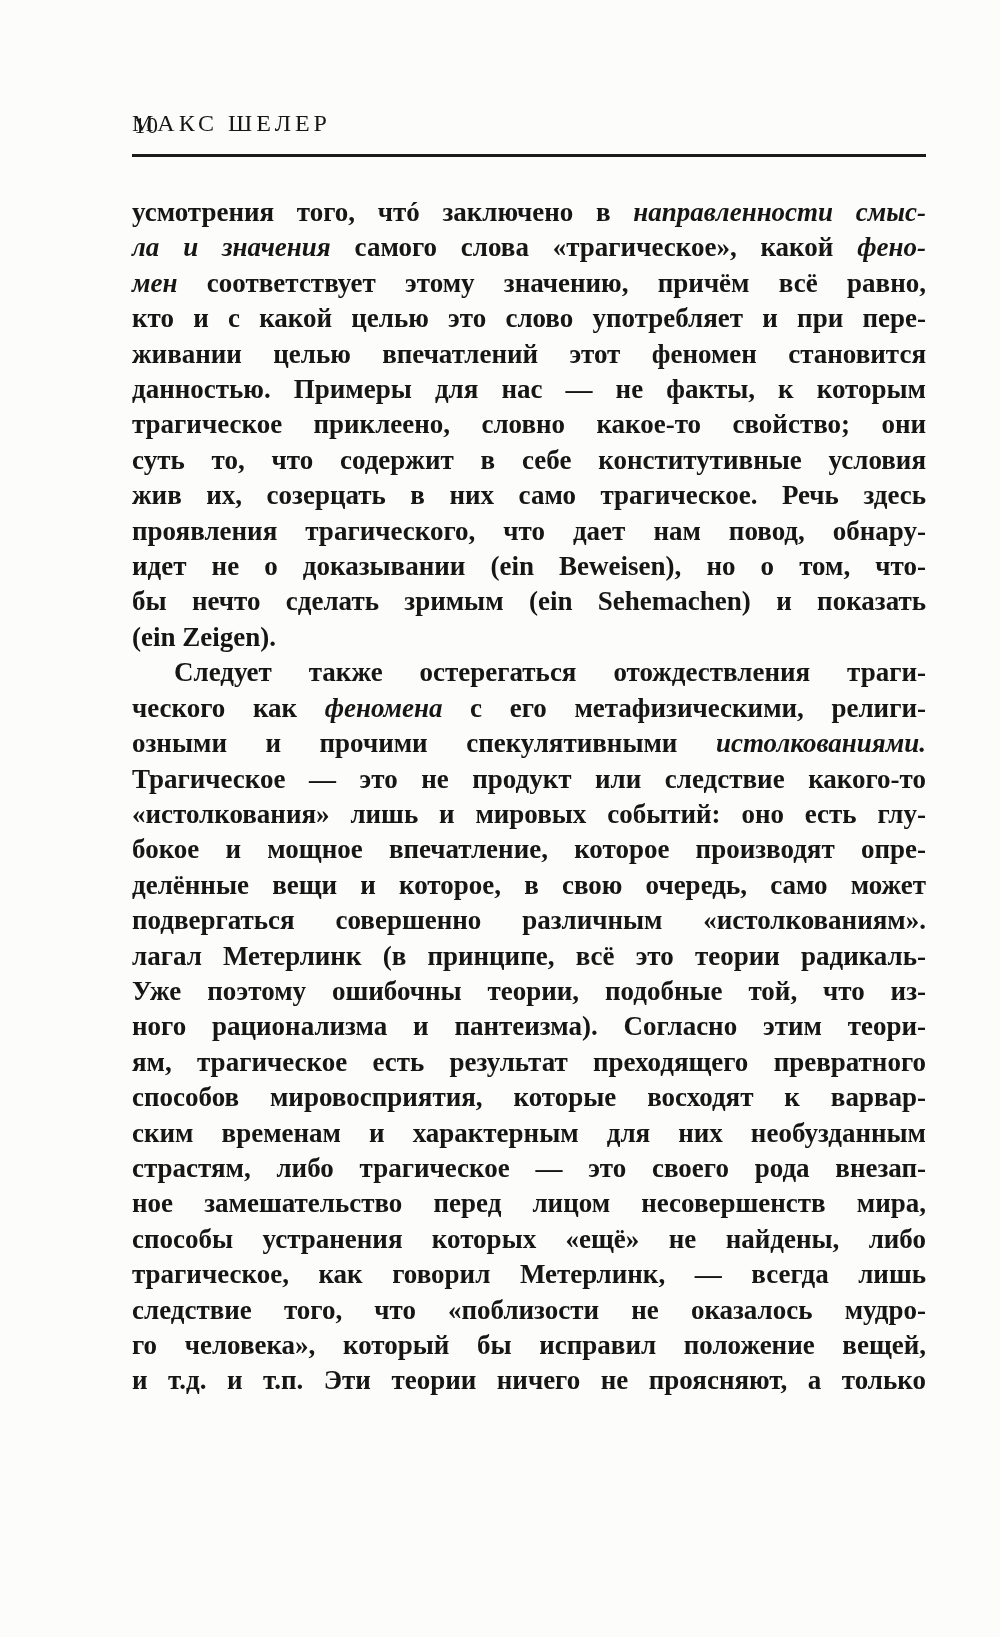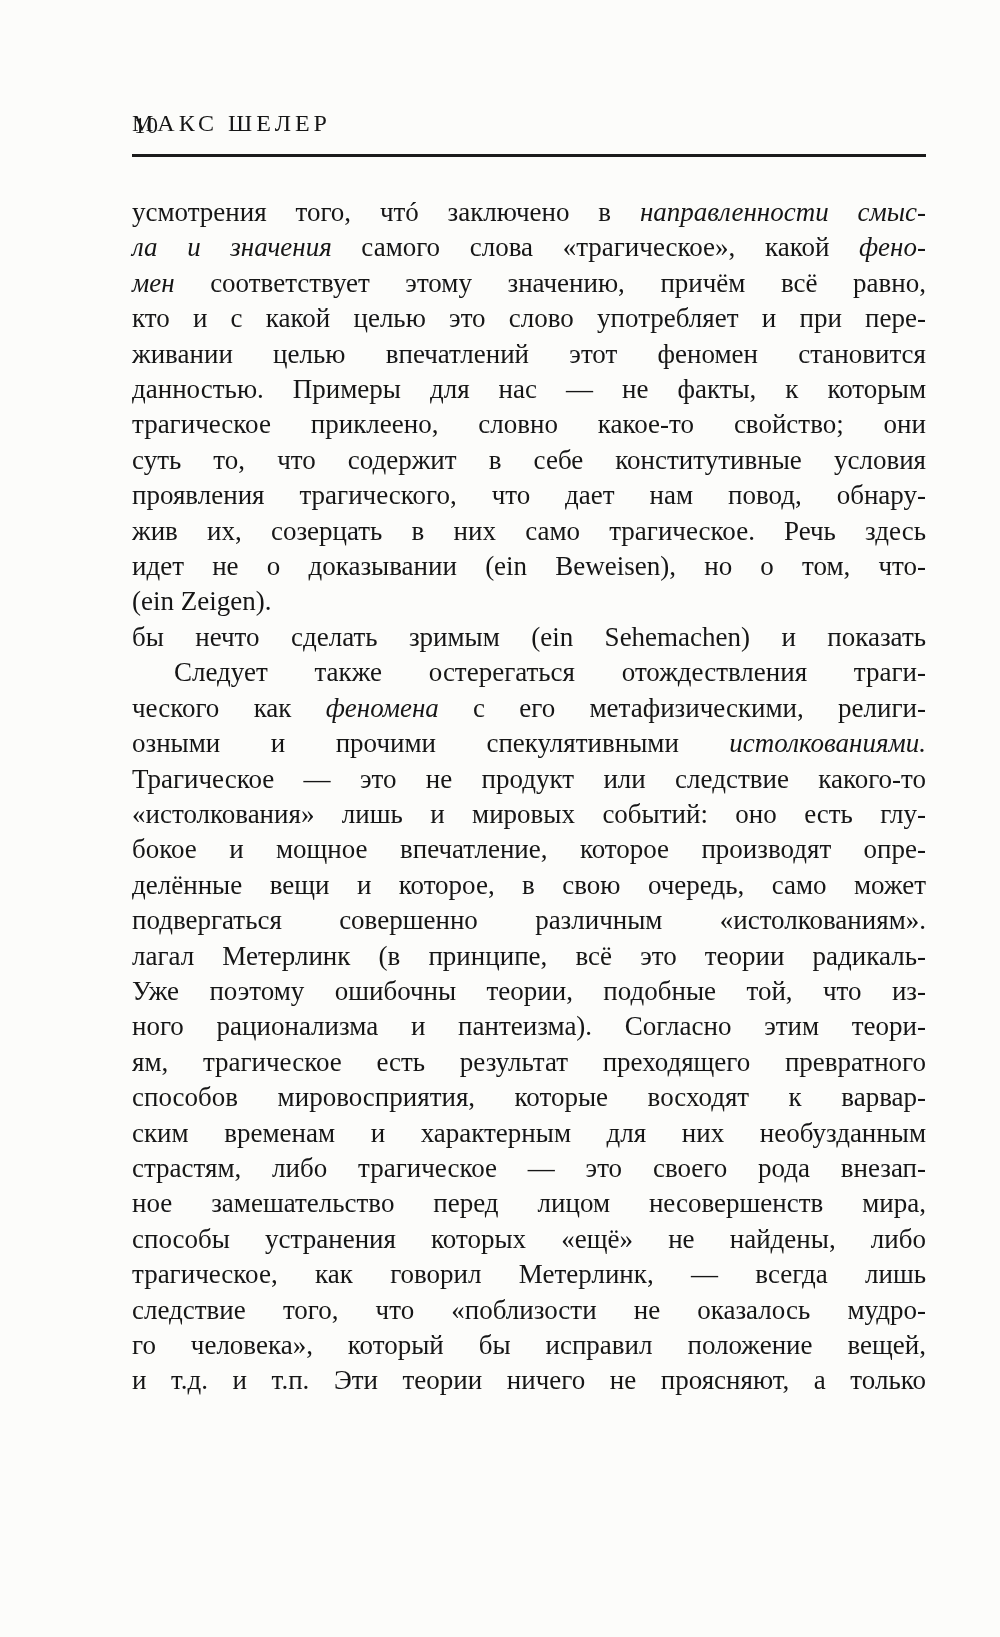--- a/index.html
+++ b/index.html
@@ -49,20 +49,21 @@
   .body-text {
     margin-top: 38px;
     font-size: 27px;
     line-height: 35.4px;
   }
   .line {
     text-align: justify;
     text-align-last: justify;
     -moz-text-align-last: justify;
     white-space: normal;
+    font-weight: bold;
   }
   .line.last {
     text-align-last: left;
     -moz-text-align-last: left;
   }
   .line.indent {
     text-indent: 42px;
   }
   .it {
     font-style: italic;
@@ -80,25 +81,25 @@
     <hr class="header-rule">
     <div class="body-text">
         <div class="line"><span>усмотрения того, чтó заключено в </span><span class="it">направленности смыс-</span></div>
         <div class="line"><span class="it">ла и значения</span><span> самого слова «трагическое», какой </span><span class="it">фено-</span></div>
         <div class="line"><span class="it">мен</span><span> соответствует этому значению, причём всё равно,</span></div>
         <div class="line"><span>кто и с какой целью это слово употребляет и при пере-</span></div>
         <div class="line"><span>живании целью впечатлений этот феномен становится</span></div>
         <div class="line"><span>данностью. Примеры для нас — не факты, к которым</span></div>
         <div class="line"><span>трагическое приклеено, словно какое-то свойство; они</span></div>
         <div class="line"><span>суть то, что содержит в себе конститутивные условия</span></div>
+        <div class="line"><span>жив их, созерцать в них само трагическое. Речь здесь</span></div>
         <div class="line"><span>проявления трагического, что дает нам повод, обнару-</span></div>
-        <div class="line"><span>жив их, созерцать в них само трагическое. Речь здесь</span></div>
         <div class="line"><span>идет не о доказывании (ein Beweisen), но о том, что-</span></div>
+        <div class="line"><span>бы нечто сделать зримым (ein Sehemachen) и показать</span></div>
         <div class="line last"><span>(ein Zeigen).</span></div>
-        <div class="line"><span>бы нечто сделать зримым (ein Sehemachen) и показать</span></div>
         <div class="line indent"><span>Следует также остерегаться отождествления траги-</span></div>
         <div class="line"><span>ческого как </span><span class="it">феномена</span><span> с его метафизическими, религи-</span></div>
         <div class="line"><span>озными и прочими спекулятивными </span><span class="it">истолкованиями.</span></div>
         <div class="line"><span>Трагическое — это не продукт или следствие какого-то</span></div>
         <div class="line"><span>«истолкования» лишь и мировых событий: оно есть глу-</span></div>
         <div class="line"><span>бокое и мощное впечатление, которое производят опре-</span></div>
         <div class="line"><span>делённые вещи и которое, в свою очередь, само может</span></div>
         <div class="line"><span>подвергаться совершенно различным «истолкованиям».</span></div>
         <div class="line"><span>лагал Метерлинк (в принципе, всё это теории радикаль-</span></div>
         <div class="line"><span>Уже поэтому ошибочны теории, подобные той, что из-</span></div>

